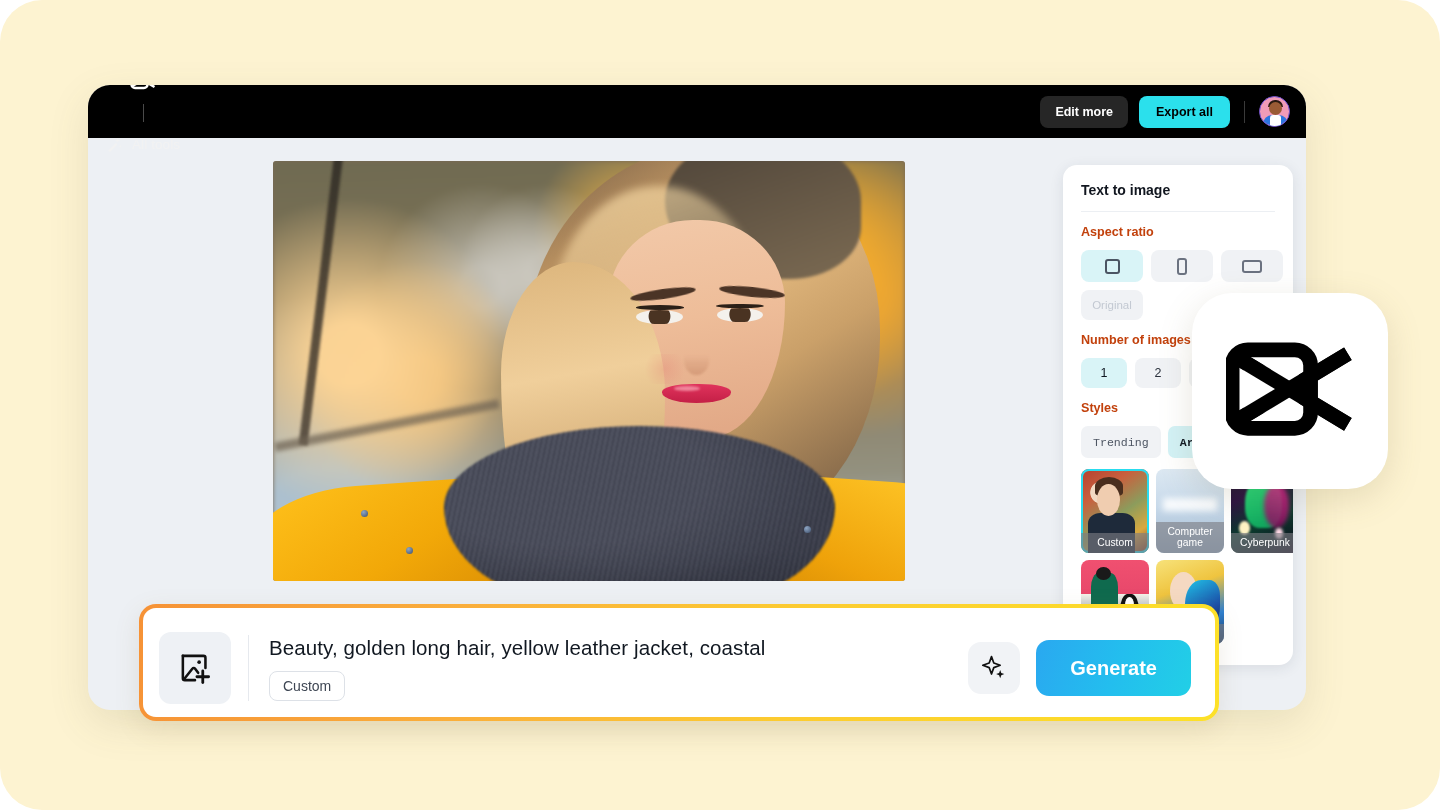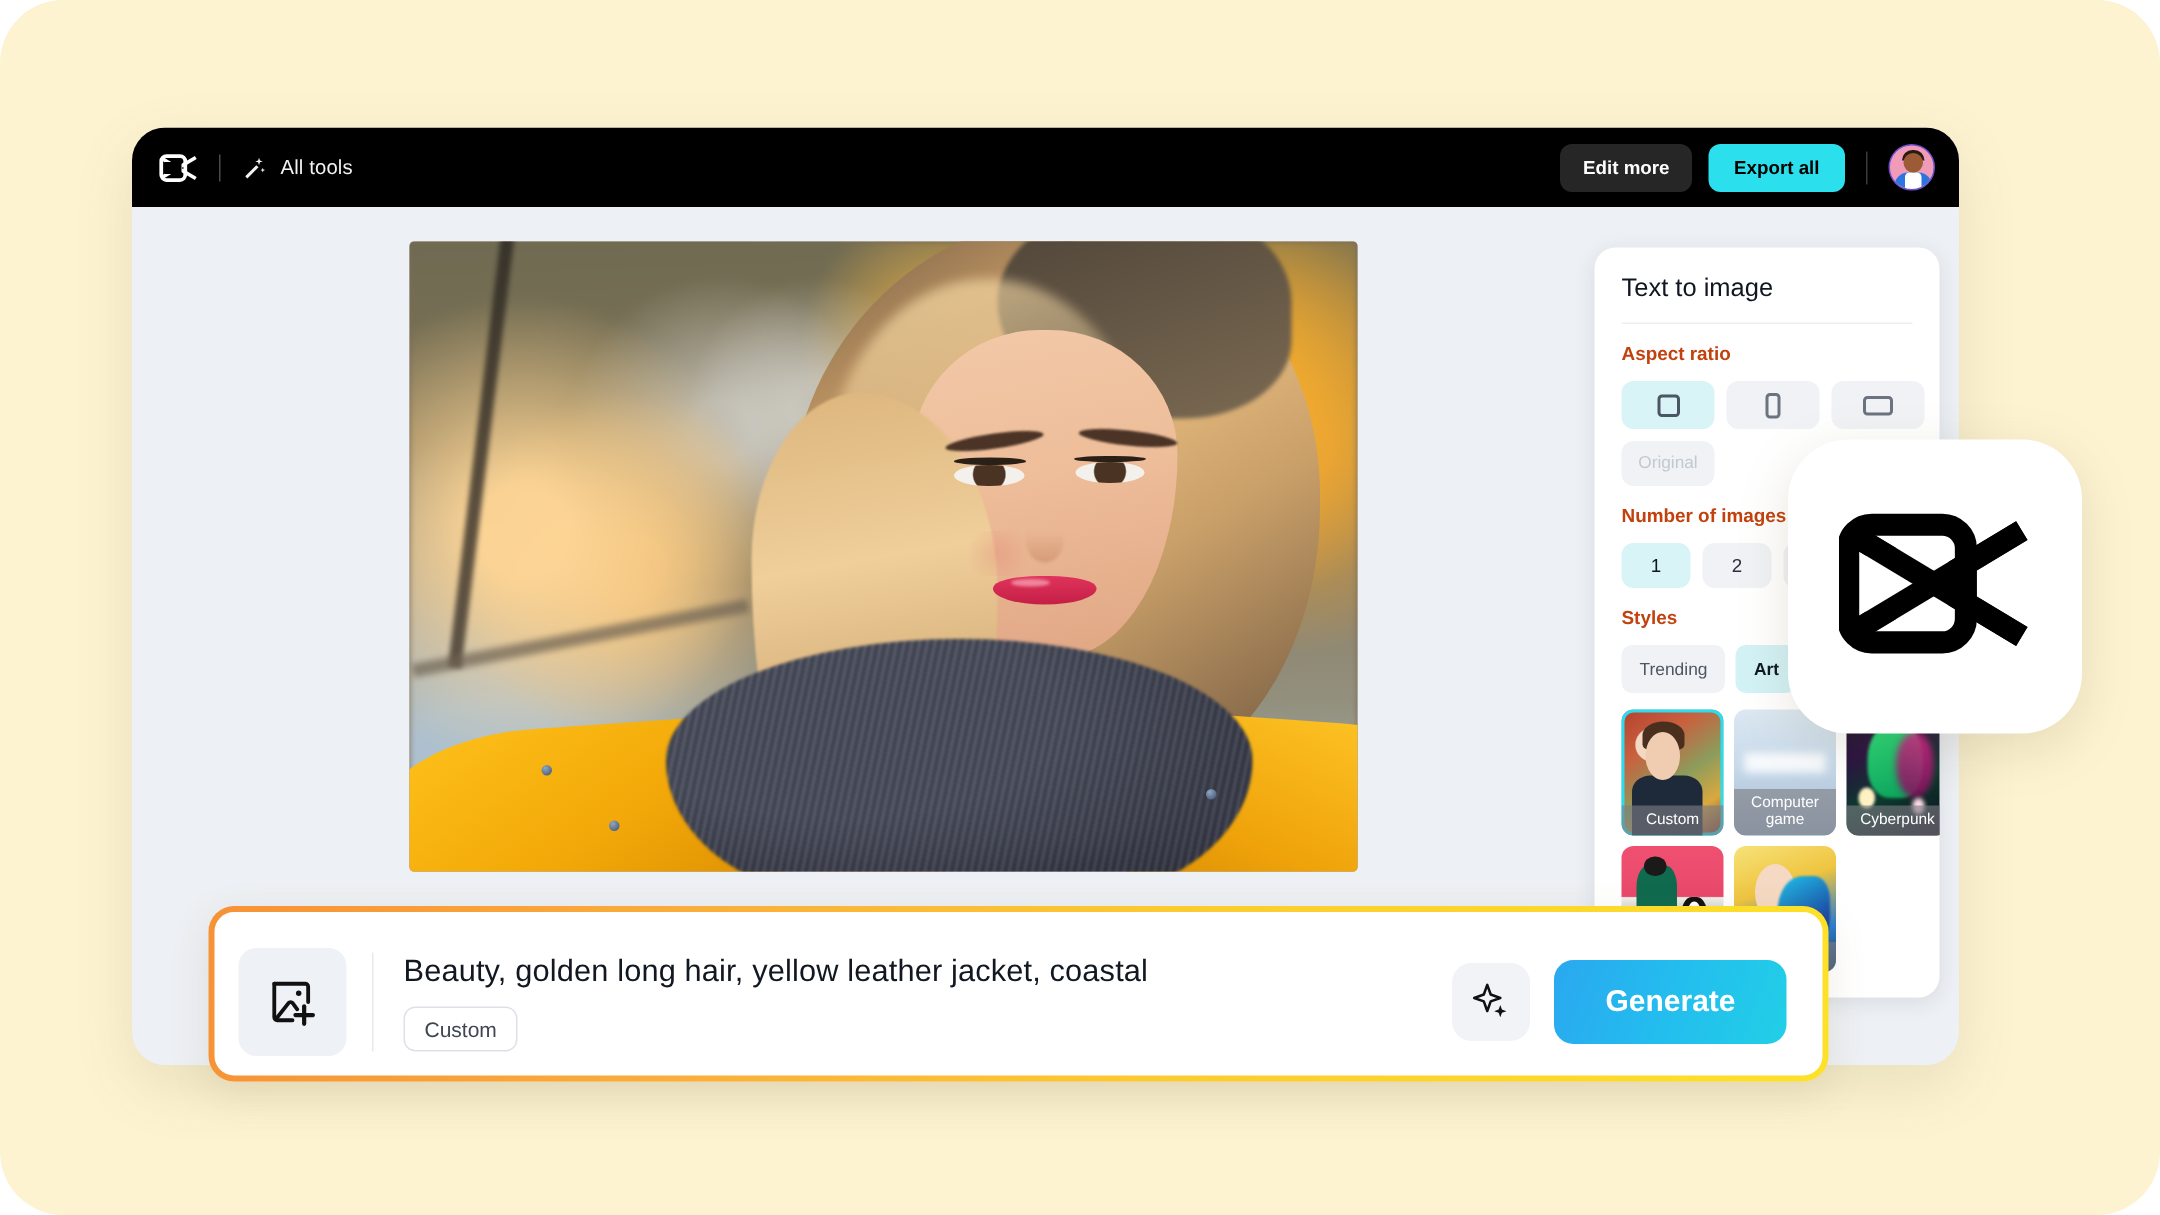--- a/index.html
+++ b/index.html
@@ -29,21 +29,21 @@
   }
 
   
   #topbar {
     position: absolute; left: 0; top: 0;
     width: 100%; height: 53px;
     background: #000000;
     display: flex; align-items: center;
     padding: 0 16px 0 18px;
   }
-  .tb-left { display: flex; align-items: center; gap: 14px; }
+  .tb-left { display: flex; align-items: center; gap: 14px; flex-direction: column; }
   .capcut-mini { width: 26px; height: 20px; position: relative; }
   .tb-div { width: 1px; height: 18px; background: #4a4a4a; }
   .alltools { display: flex; align-items: center; gap: 9px; }
   .alltools-label {
     color: #f2f2f2; font-size: 13.5px; letter-spacing: .1px;
   }
   .wand-icon { width: 17px; height: 17px; display:block; }
   .tb-right {
     margin-left: auto; display: flex; align-items: center; gap: 11px;
   }
@@ -196,21 +196,21 @@
   
   #side-panel {
     position: absolute; right: 13px; top: 80px;
     width: 230px; height: 500px;
     background: #FFFFFF;
     border-radius: 14px;
     box-shadow: 0 3px 14px rgba(40,50,70,0.10);
     padding: 17px 0 0 18px;
     overflow: hidden;
   }
-  .panel-title { font-size: 17px; font-weight: normal; color: #11161F; }
+  .panel-title { font-size: 14px; font-weight: bold; color: #11161F; }
   .panel-rule { height:1px; background:#ECEFF3; margin: 13px 18px 0 0; }
   .section-label {
     font-size: 12.6px; font-weight: bold; color: #c2410c;
     margin-top: 13px;
   }
   .ar-row { display:flex; gap: 8px; margin-top: 11px; }
   .ar-btn {
     width: 62px; height: 32px; border-radius: 8px;
     background: #F0F2F5; display:flex; align-items:center; justify-content:center;
     cursor: pointer; border: none;
@@ -230,21 +230,21 @@
     display:flex; align-items:center; justify-content:center;
     font-size: 12.5px; color:#2A313C; cursor:pointer; border:none;
     font-family: inherit;
   }
   .num-btn.selected { background:#D9F4F7; color:#0E1620; }
   .pill-row { display:flex; gap: 7px; margin-top: 11px; }
   .pill {
     height: 25px; padding: 16px 12px; border-radius: 7px; background:#F0F2F5;
     display:flex; align-items:center; justify-content:center;
     font-size: 11.6px; color:#4E5663; cursor:pointer; border:none;
-    white-space: nowrap; font-family: Liberation Sans, sans-serif;
+    white-space: nowrap; font-family: Liberation Mono, monospace;
   }
   .pill.selected { background:#D3F2F6; color:#0E1620; font-weight:bold; }
   .styles-grid {
     display:grid; grid-template-columns: repeat(3, 68px);
     gap: 7px; margin-top: 11px;
   }
   .style-tile {
     width:68px; height:84px; border-radius:8px; position:relative;
     overflow:hidden; cursor:pointer;
   }

